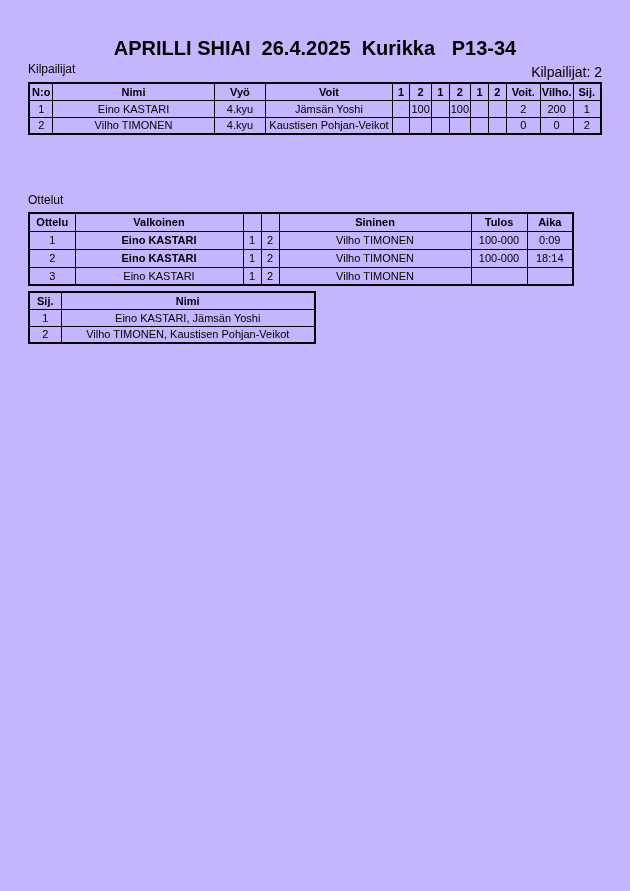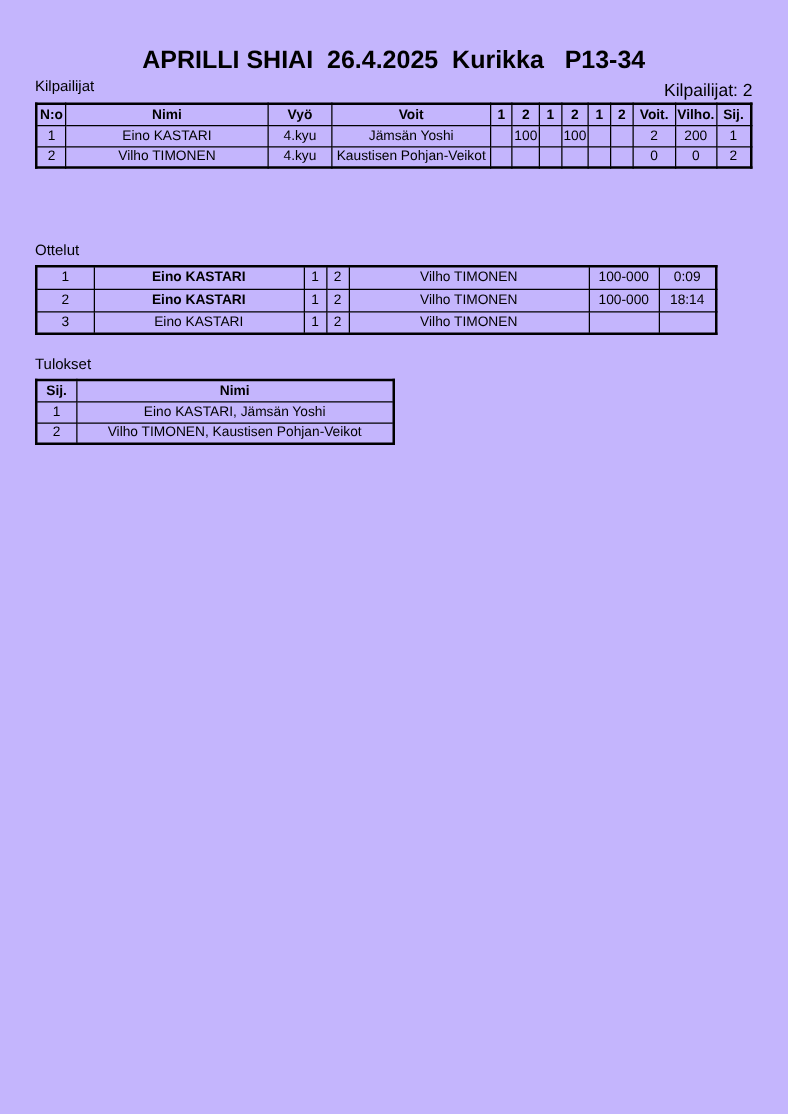--- a/index.html
+++ b/index.html
@@ -120,20 +120,29 @@
     <colgroup>
       <col style="width:46px">
         <col style="width:168px">
         <col style="width:18px">
         <col style="width:18px">
       <col style="width:192px">
         <col style="width:56px">
         <col style="width:46px">
     </colgroup>
     <tbody>
+        <tr>
+      <th>Ottelu</th>
+      <th>Valkoinen</th>
+      <th></th>
+      <th></th>
+      <th>Sininen</th>
+      <th>Tulos</th>
+      <th>Aika</th>
+    </tr>
     <tr>
       <td class="ctr">1</td>
       <td class="b">Eino KASTARI</td>
       <td class="ctr">1</td>
       <td class="ctr">2</td>
       <td>Vilho TIMONEN</td>
       <td class="ctr">100-000</td>
       <td class="ctr">0:09</td>
     </tr>
     <tr>
@@ -150,21 +159,20 @@
       <td>Eino KASTARI</td>
       <td class="ctr">1</td>
       <td class="ctr">2</td>
       <td>Vilho TIMONEN</td>
       <td class="ctr"></td>
       <td class="ctr"></td>
     </tr>
   </tbody>
     </table>
 
-  <div class="section-heading h3w">Tulokset</div>
 
   <table class="t3">
     <colgroup>
       <col style="width:32px">
         <col style="width:254px">
     </colgroup>
     <tbody>
         <tr>
       <th>Sij.</th>
       <th>Nimi</th>

